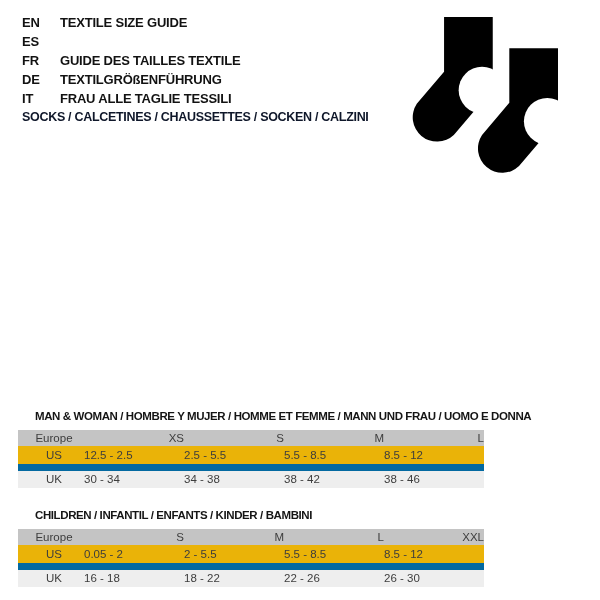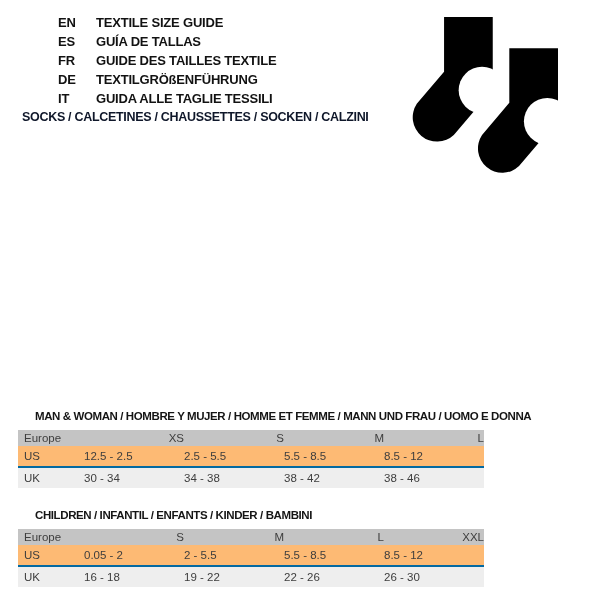--- a/index.html
+++ b/index.html
@@ -9,21 +9,21 @@
     font-family:"Liberation Sans", sans-serif; overflow:hidden;
   }
 
   
   .lang-list { position:absolute; left:22px; top:13px; }
   .lang-row { display:flex; height:19px; align-items:center; }
   .lang-code, .lang-label {
     font-size:13px; font-weight:700; color:#121212; letter-spacing:-0.2px;
     white-space:nowrap;
   }
-  .lang-code { width:38px;margin-left:36px; }
+  .lang-code { width:38px; }
 
   .category-line {
     position:absolute; left:22px; top:110px;
     font-size:12.5px; font-weight:700; color:#0f172a; letter-spacing:-0.3px;
     white-space:nowrap;
   }
 
   
   .socks-icon { position:absolute; left:409px; top:17px; }
 
@@ -38,49 +38,48 @@
   table.size-table {
     width:466px; border-collapse:collapse; table-layout:fixed;
     font-size:11.5px; color:#3d3d3d;
   }
   .size-table col.c-region { width:66px; }
   .size-table col.c-size { width:100px; }
   .size-table th {
     background:#c4c4c4; height:16px; font-weight:400; text-align:right;
   }
   .size-table td { height:21px; text-align:left; }
-  .size-table .left { text-align:left; padding-left:6px; }
-  .size-table tr.row-us td { background:#fdba74; border-bottom:2px solid #0369a1; }
+  .size-table .left { text-align:center; padding-left:6px; }
+  .size-table tr.row-us td { background:#eab308; border-bottom:7px solid #0369a1; }
   .size-table tr.row-uk td { background:#eeeeee; }
 </style>
 </head>
 <body>
 
 <div class="page">
 
   <div class="lang-list">
     <div class="lang-row">
       <span class="lang-code">EN</span>
       <span class="lang-label">TEXTILE SIZE GUIDE</span>
     </div>
     <div class="lang-row">
       <span class="lang-code">ES</span>
-      <span class="lang-label">GUÍA DE TALLAS</span>
     </div>
     <div class="lang-row">
       <span class="lang-code">FR</span>
       <span class="lang-label">GUIDE DES TAILLES TEXTILE</span>
     </div>
     <div class="lang-row">
       <span class="lang-code">DE</span>
       <span class="lang-label">TEXTILGRÖßENFÜHRUNG</span>
     </div>
     <div class="lang-row">
       <span class="lang-code">IT</span>
-      <span class="lang-label">GUIDA ALLE TAGLIE TESSILI</span>
+      <span class="lang-label">FRAU ALLE TAGLIE TESSILI</span>
     </div>
   </div>
 
   <div class="category-line">SOCKS / CALCETINES / CHAUSSETTES / SOCKEN / CALZINI</div>
 
   <svg class="socks-icon" width="149" height="158" viewBox="0 0 153 162" aria-hidden="true">
     <defs>
       <g id="sock">
         <path d="M36,0 H86 V74 L46,121 A25,25 0 0 1 8,89 L36,56 Z" fill="#000000"></path>
         <circle cx="75" cy="75" r="24" fill="#ffffff"></circle>
@@ -151,21 +150,21 @@
         <tr class="row-us">
           <td class="left">US</td>
           <td>0.05 - 2</td>
           <td>2 - 5.5</td>
           <td>5.5 - 8.5</td>
           <td>8.5 - 12</td>
         </tr>
         <tr class="row-uk">
           <td class="left">UK</td>
           <td>16 - 18</td>
-          <td>19 - 22</td>
+          <td>18 - 22</td>
           <td>22 - 26</td>
           <td>26 - 30</td>
         </tr>
       </tbody>
     </table>
   </div>
 
 </div>
 
 </body></html>

